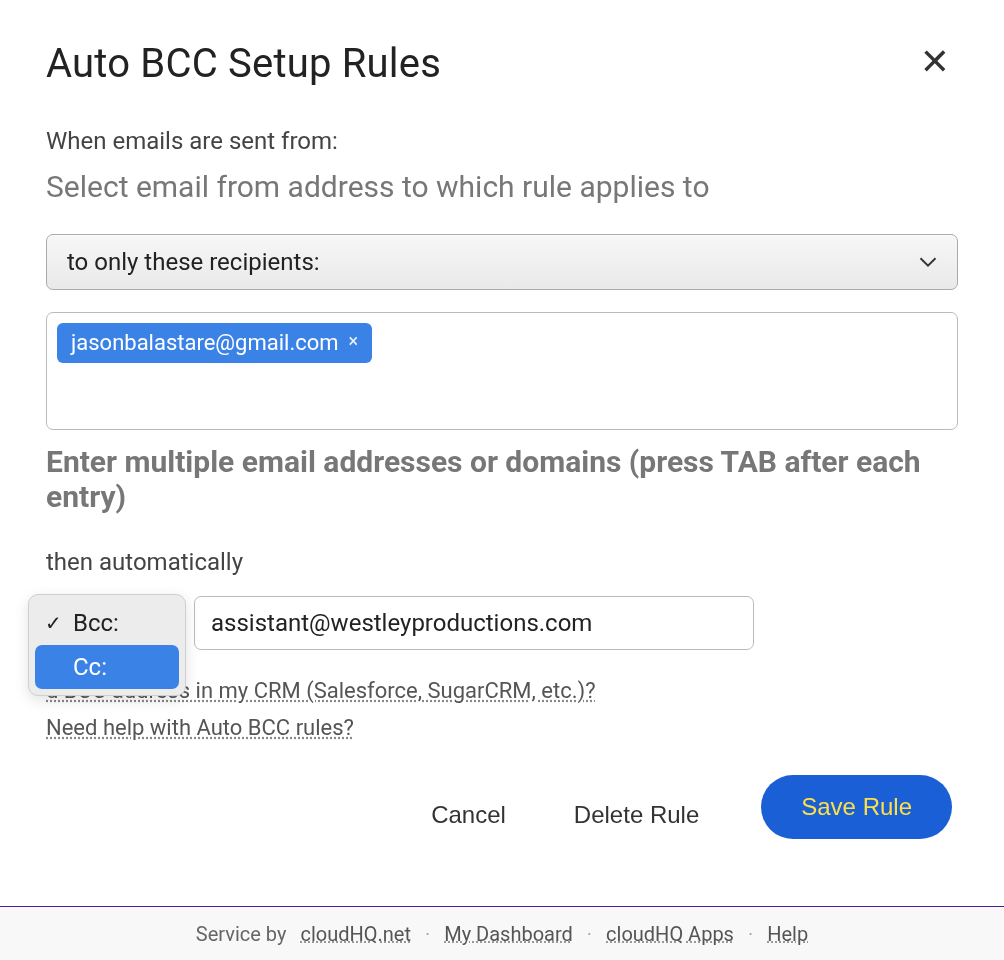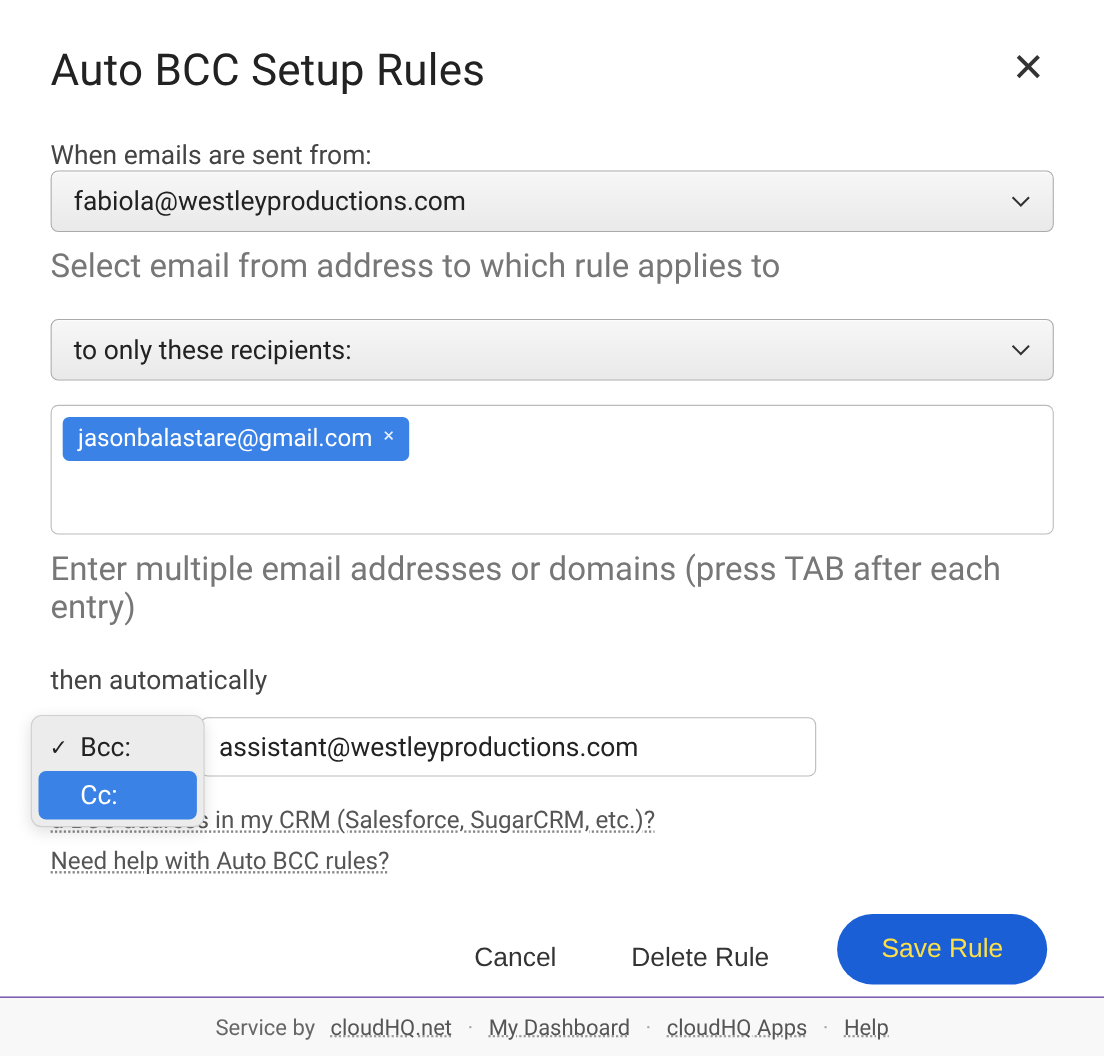--- a/index.html
+++ b/index.html
@@ -1,21 +1,21 @@
 <!DOCTYPE html>
 <html><head>
   <meta charset="utf-8">
   <style>
     * { box-sizing: border-box; margin: 0; padding: 0; }
     html, body { width: 1004px; height: 960px; font-family: -apple-system, BlinkMacSystemFont, "Segoe UI", Roboto, Helvetica, Arial, sans-serif; background: #fff; color: #222; }
     .container { padding: 40px 46px 0 46px; position: relative; height: 100%; }
     .header { display: flex; justify-content: space-between; align-items: flex-start; margin-bottom: 40px; }
     .title { font-size: 40px; font-weight: 400; letter-spacing: 0.2px; color: #222; }
     .close-icon { font-size: 36px; font-weight: 300; cursor: pointer; color: #333; line-height: 1; padding: 4px 8px; }
-    .label { font-size: 24px; color: #444; display: block; }
+    .label { font-size: 24px; color: #444; margin-bottom: 14px; display: block; }
     .select {
       width: 100%; height: 56px; border: 1px solid #aaa; border-radius: 7px;
       background: linear-gradient(to bottom, #f7f7f7 0%, #e9e9e9 100%);
       display: flex; align-items: center; justify-content: space-between;
       padding: 0 20px; font-size: 24px; color: #222; cursor: pointer;
       box-shadow: inset 0 1px 0 rgba(255,255,255,0.6);
     }
     .select .chev { flex-shrink: 0; }
     .chev svg { width: 18px; height: 12px; display: block; }
     .helper { font-size: 30px; color: #777; margin-top: 14px; margin-bottom: 30px; }
@@ -24,21 +24,21 @@
       padding: 10px; display: flex; flex-wrap: wrap; align-content: flex-start;
       gap: 8px; background: #fff;
     }
     .chip {
       display: inline-flex; gap: 10px;
       background: #3b82e7; color: #fff; font-size: 22px;
       padding: 7px 14px; border-radius: 6px; line-height: 1.2;
     }
     .chip-x { cursor: pointer; font-size: 18px; opacity: 0.9; }
     .action-label { font-size: 24px; color: #444; margin-top: 34px; margin-bottom: 20px; display: block; }
-    .action-row { position: relative; display: flex; align-items: center; gap: 6px; }
+    .action-row { position: relative; display: flex; align-items: center; gap: 18px; }
     .bcccc-hidden-select {
       width: 130px; height: 54px; border: 1px solid #a8c6f0; border-radius: 7px;
       background: linear-gradient(to bottom, #f7f7f7, #e9e9e9);
     }
     .dropdown-open {
       position: absolute; left: -18px; top: -2px; z-index: 20;
       background: #ececec; border: 1px solid #cfcfcf; border-radius: 10px;
       box-shadow: 0 4px 14px rgba(0,0,0,0.12);
       width: 158px; padding: 6px 6px;
       font-size: 24px;
@@ -88,46 +88,38 @@
 
 <div class="container">
 
   <div class="header">
     <h1 class="title">Auto BCC Setup Rules</h1>
     <div class="close-icon">✕</div>
   </div>
 
   <label class="label">When emails are sent from:</label>
 
-  <div class="select">
-    <span>fabiola@westleyproductions.com</span>
-    <span class="chev">
-      <svg viewBox="0 0 24 14">
-          <path d="M2 2 L12 12 L22 2" fill="none" stroke="#333" stroke-width="2.5"></path>
-        </svg>
-    </span>
-  </div>
   <div class="helper">Select email from address to which rule applies to</div>
 
   <div class="select mb-select">
     <span>to only these recipients:</span>
     <span class="chev">
       <svg viewBox="0 0 24 14">
           <path d="M2 2 L12 12 L22 2" fill="none" stroke="#333" stroke-width="2.5"></path>
         </svg>
     </span>
   </div>
 
   <div class="tagbox">
     <span class="chip">
       <span>jasonbalastare@gmail.com</span>
       <span class="chip-x">×</span>
     </span>
   </div>
-  <div class="helper" style="margin-bottom:0;">Enter multiple email addresses or domains (press TAB after each entry)</div>
+  <div class="helper" style="margin-bottom:0;font-weight:bold;">Enter multiple email addresses or domains (press TAB after each entry)</div>
 
   <label class="action-label">then automatically</label>
 
   <div class="action-row">
     <div class="bcccc-hidden-select"></div>
 
     <div class="dropdown-open">
       <div class="opt selected">
         <span>Bcc:</span>
       </div>

